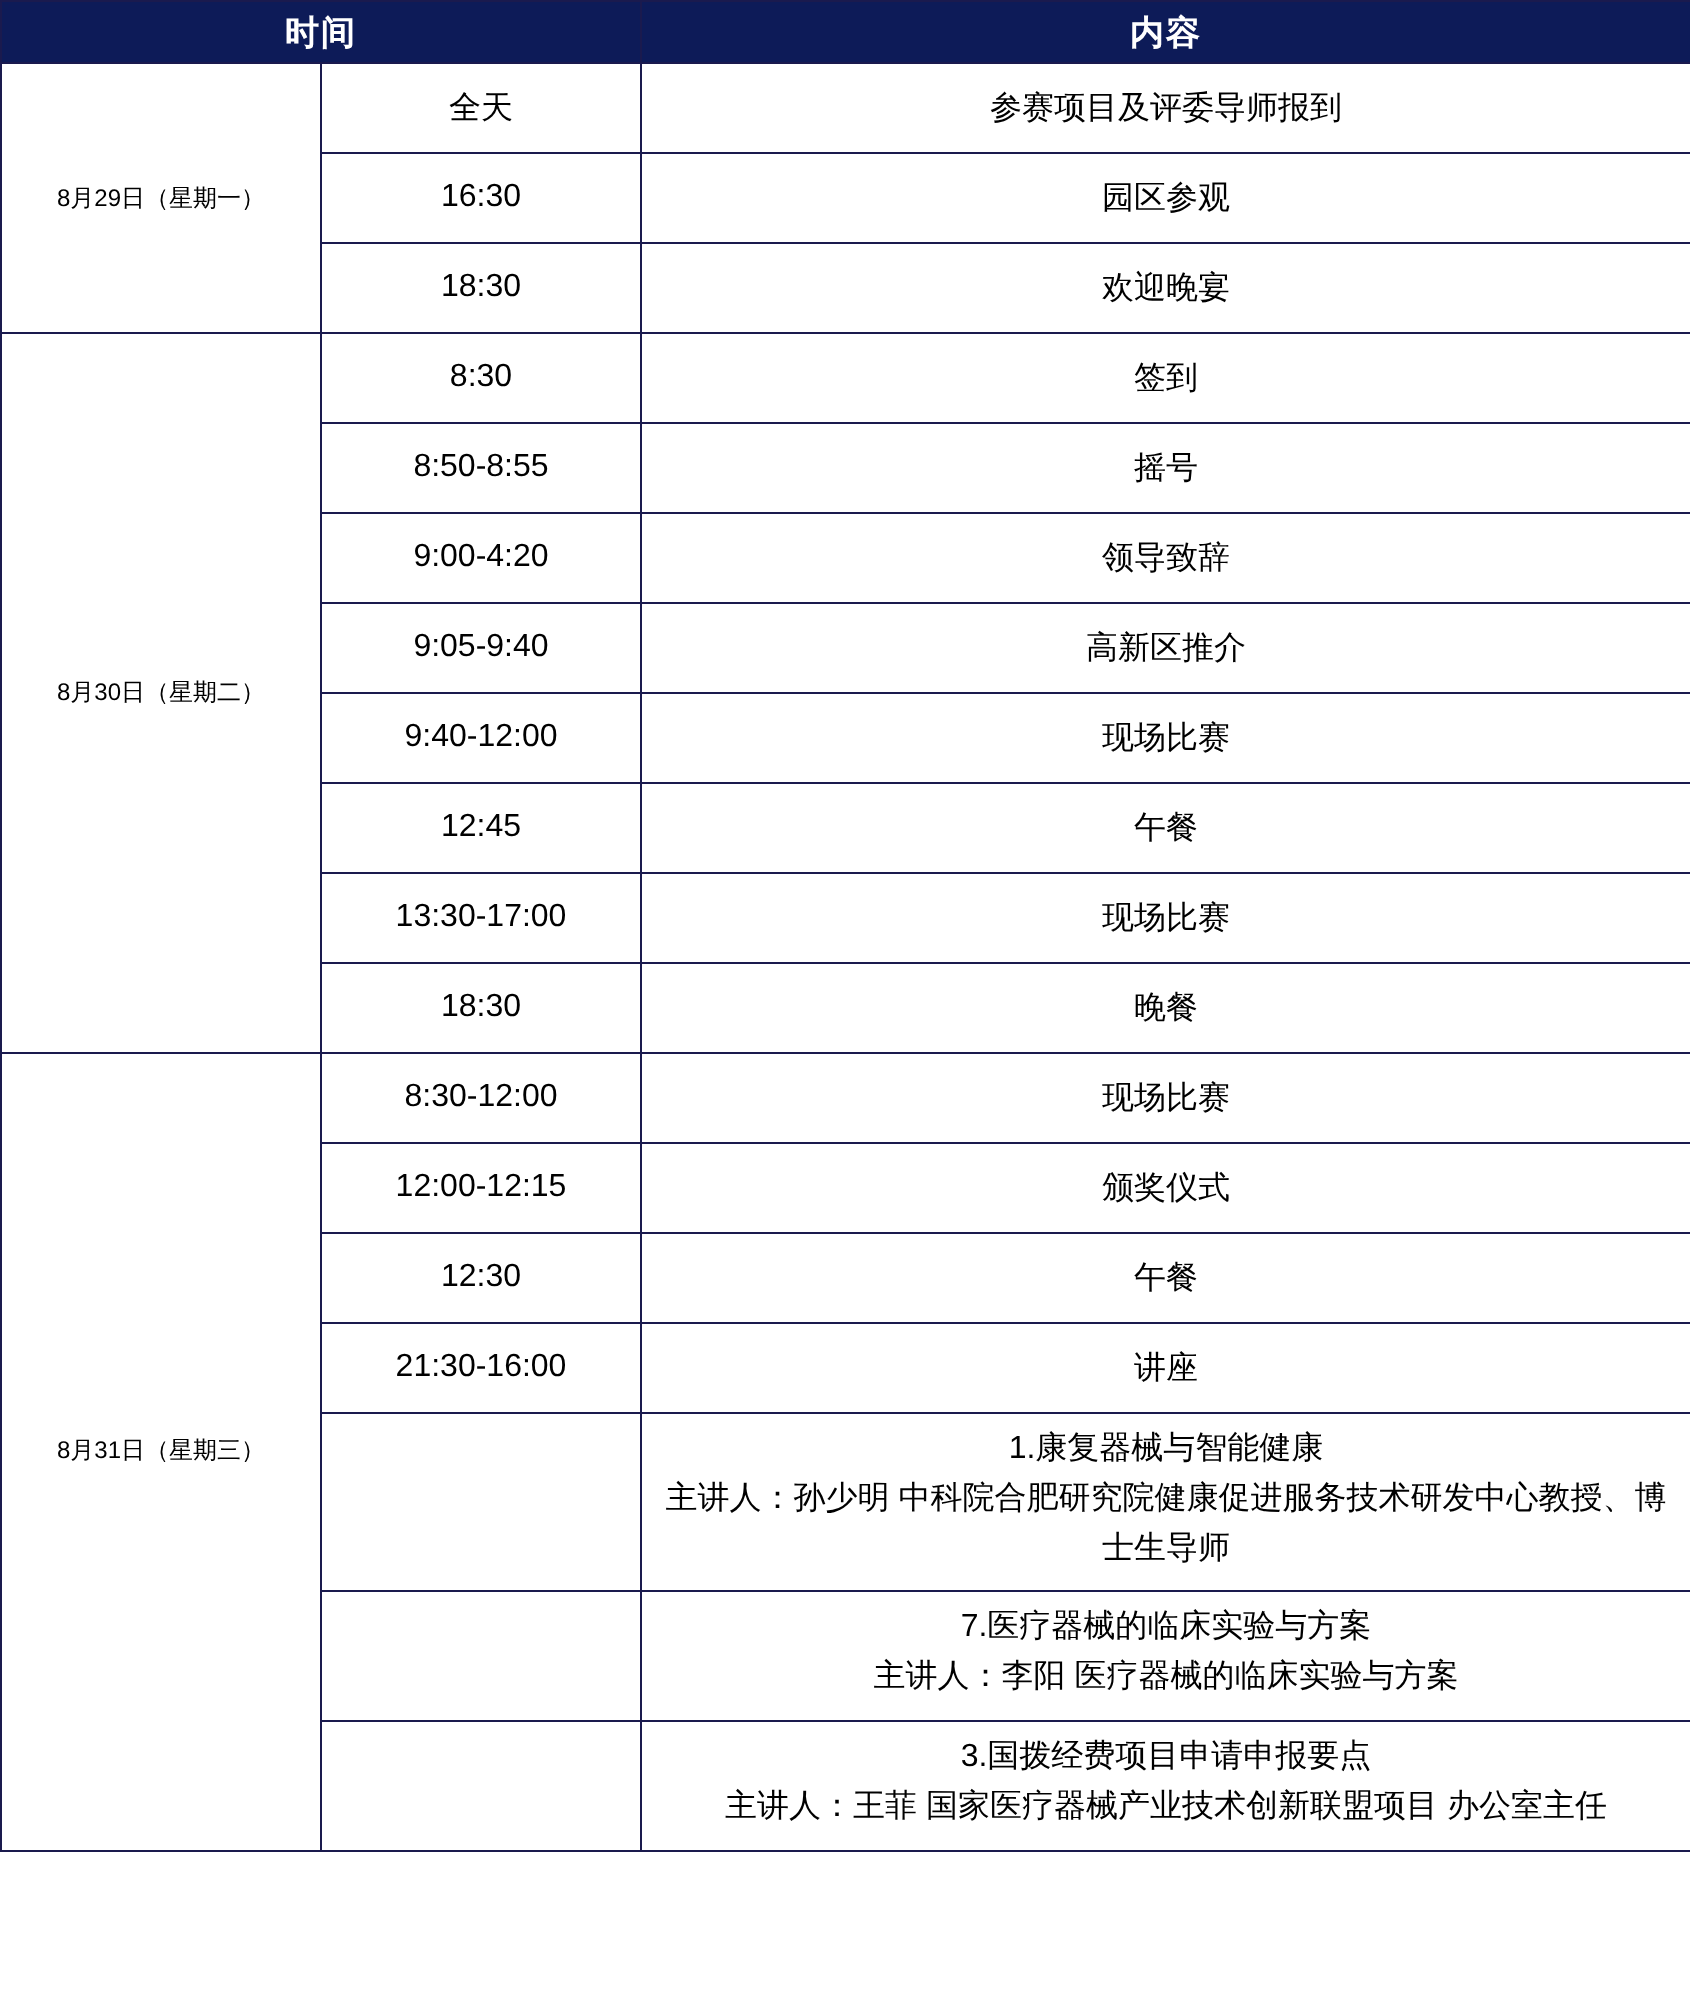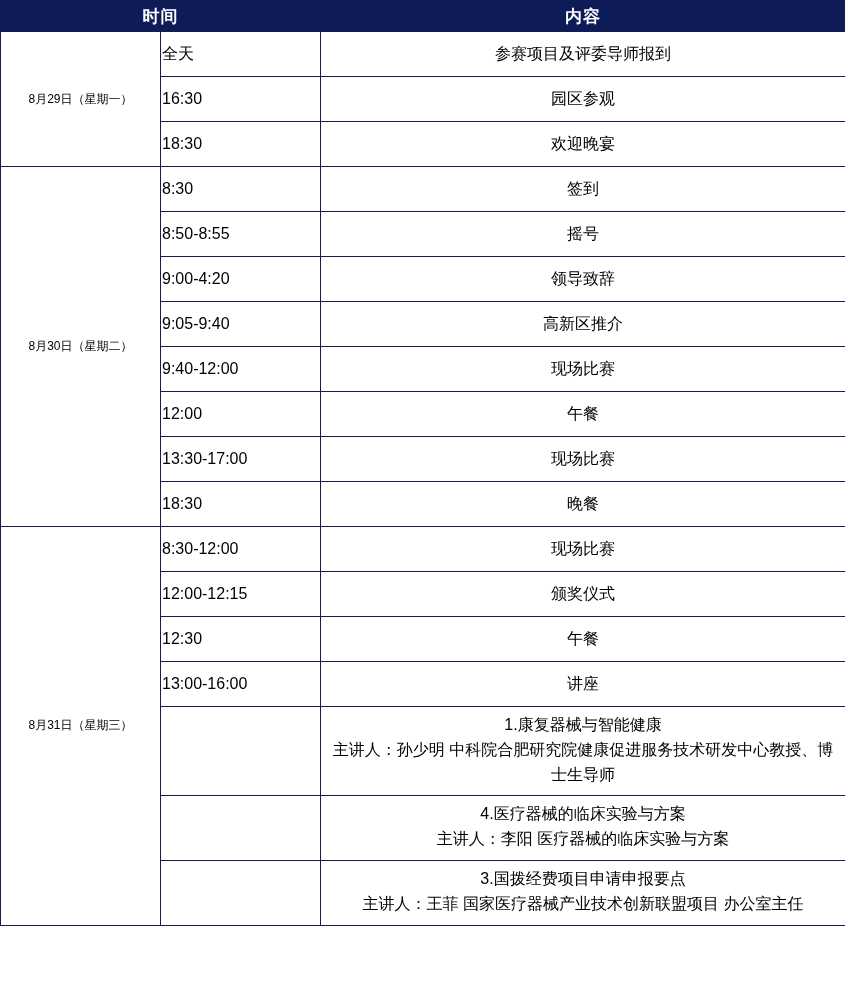--- a/index.html
+++ b/index.html
@@ -33,20 +33,21 @@
   th.col-time { width: 320px; margin-left: 20px; }
   th.col-content { width: 525px; }
 
   td.day-cell {
     text-align: center;
     font-size: 12px;
     color: #000000;
     vertical-align: middle;
   }
   td.time-cell {
+    text-align: center;
     font-size: 16px;
     color: #000000;
     height: 45px;
     vertical-align: middle;
     width: 170px;
   }
   td.content-cell {
     text-align: center;
     font-size: 16px;
     color: #000000;
@@ -110,21 +111,21 @@
     </tr>
     <tr>
       <td class="time-cell">9:05-9:40</td>
       <td class="content-cell">高新区推介</td>
     </tr>
     <tr>
       <td class="time-cell">9:40-12:00</td>
       <td class="content-cell">现场比赛</td>
     </tr>
     <tr>
-      <td class="time-cell">12:00</td>
+      <td class="time-cell">12:45</td>
       <td class="content-cell">午餐</td>
     </tr>
     <tr>
       <td class="time-cell">13:30-17:00</td>
       <td class="content-cell">现场比赛</td>
     </tr>
     <tr>
       <td class="time-cell">18:30</td>
       <td class="content-cell">晚餐</td>
     </tr>
@@ -136,34 +137,34 @@
     </tr>
     <tr>
       <td class="time-cell">12:00-12:15</td>
       <td class="content-cell">颁奖仪式</td>
     </tr>
     <tr>
       <td class="time-cell">12:30</td>
       <td class="content-cell">午餐</td>
     </tr>
     <tr>
-      <td class="time-cell">13:00-16:00</td>
+      <td class="time-cell">21:30-16:00</td>
       <td class="content-cell">讲座</td>
     </tr>
     <tr>
       <td class="time-cell empty-time"></td>
       <td class="content-cell multiline">
         <span class="line">1.康复器械与智能健康</span>
         <span class="line">主讲人：孙少明 中科院合肥研究院健康促进服务技术研发中心教授、博士生导师</span>
       </td>
     </tr>
     <tr>
       <td class="time-cell empty-time"></td>
       <td class="content-cell multiline">
-        <span class="line">4.医疗器械的临床实验与方案</span>
+        <span class="line">7.医疗器械的临床实验与方案</span>
         <span class="line">主讲人：李阳 医疗器械的临床实验与方案</span>
       </td>
     </tr>
     <tr>
       <td class="time-cell empty-time"></td>
       <td class="content-cell multiline">
         <span class="line">3.国拨经费项目申请申报要点</span>
         <span class="line">主讲人：王菲 国家医疗器械产业技术创新联盟项目 办公室主任</span>
       </td>
     </tr>

